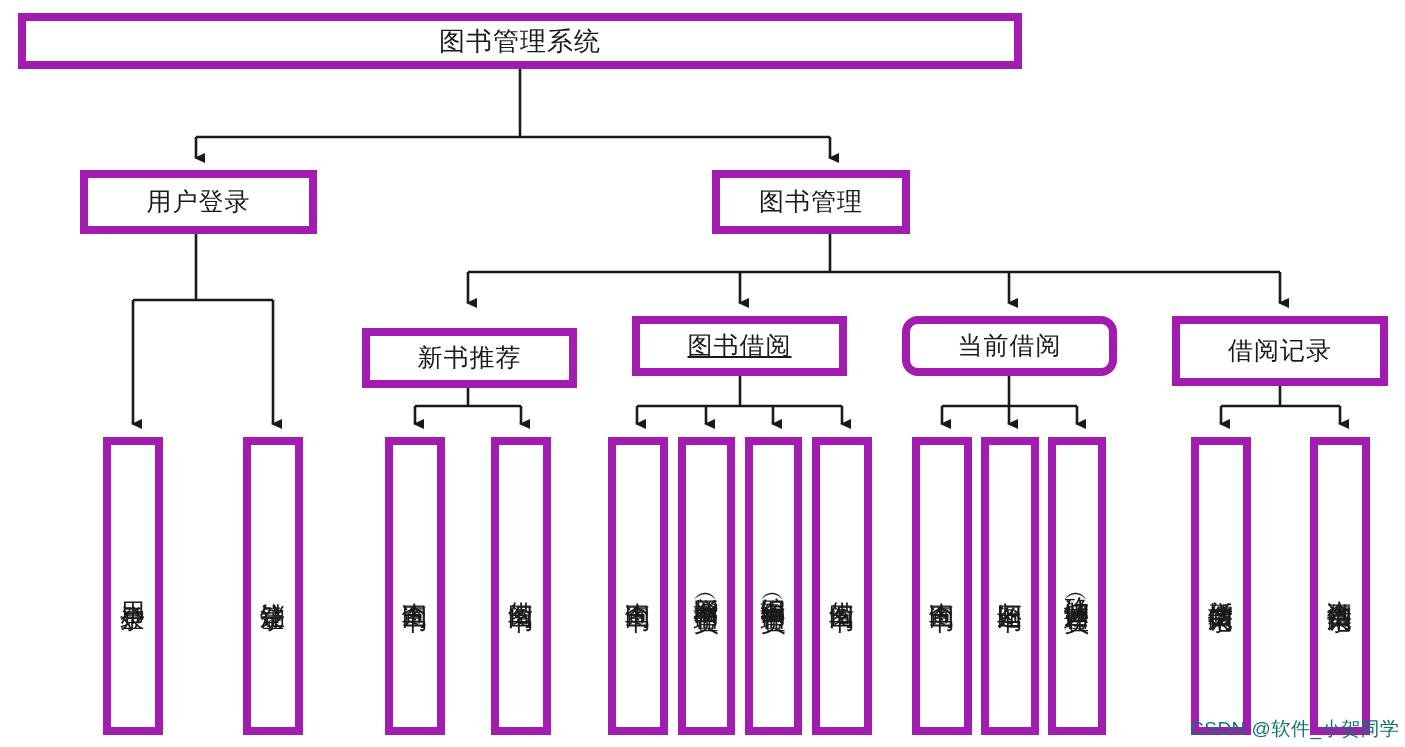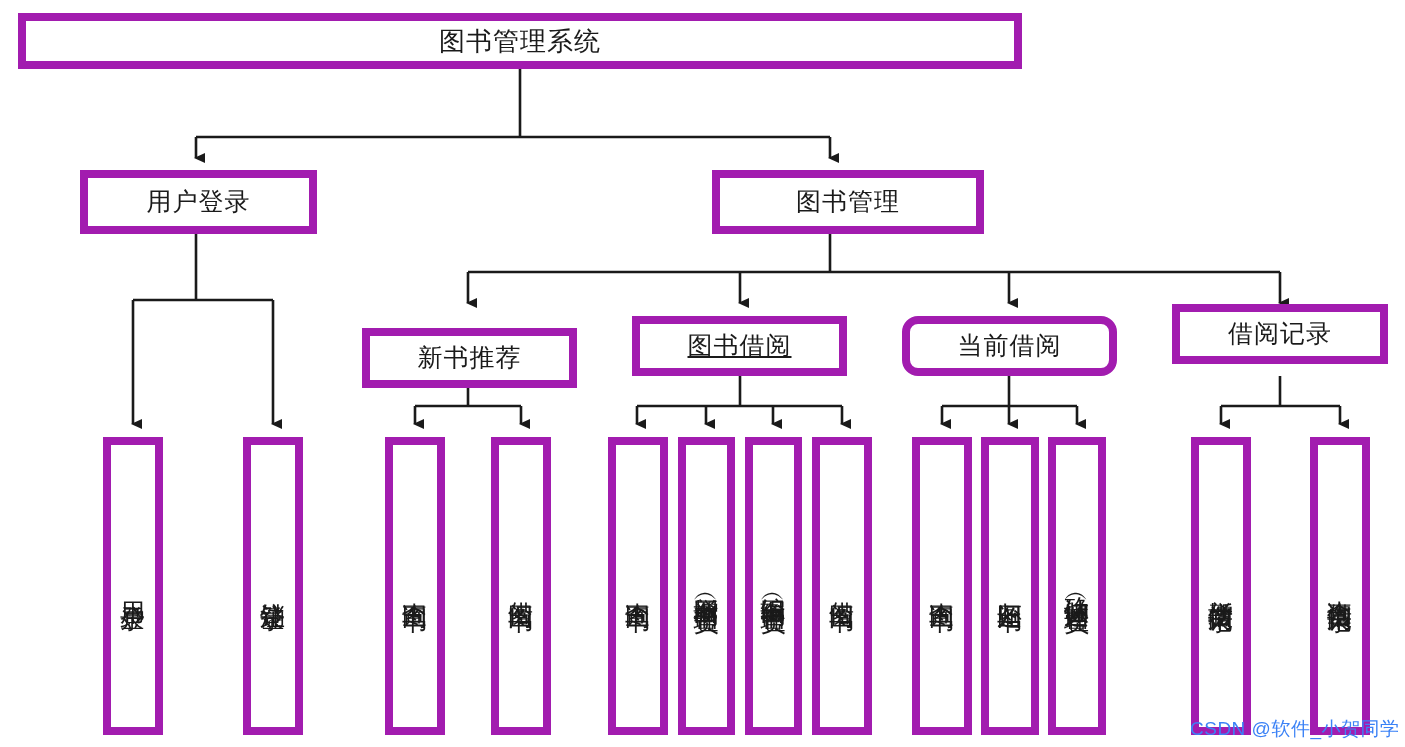--- a/index.html
+++ b/index.html
@@ -51,21 +51,21 @@
   .node.v .vlabel {
     writing-mode: vertical-rl;
     text-orientation: upright;
     white-space: normal;
     display: block;
   }
   .node.root { font-size: 26px; }
   .watermark {
     position: absolute;
     font-size: 19px;
-    color: #3b82f6;
+    color: #0f766e;
     letter-spacing: 0.5px;
     white-space: nowrap;
     font-family: "Liberation Sans", "DejaVu Sans", sans-serif;
   }
 </style>
 </head>
 <body>
 
 <div id="canvas">
 
@@ -117,29 +117,29 @@
       <path d="M1221,406 L1340,406"></path>
       <path d="M1221,406 L1221,424" marker-end="url(#arrow)"></path>
       <path d="M1340,406 L1340,424" marker-end="url(#arrow)"></path>
     </g>
   </svg>
 
   <div class="node h root" style="left:18px; top:13px; width:1004px; height:56px;">图书管理系统</div>
 
   <div class="node h" style="left:80px; top:170px; width:237px; height:64px;">用户登录</div>
 
-  <div class="node h" style="left:712px; top:170px; width:272px; height:64px;">图书管理</div>
+  <div class="node h" style="left:712px; top:170px; width:198px; height:64px;">图书管理</div>
 
   <div class="node h" style="left:362px; top:316px; width:215px; height:60px;margin-top:12px;">新书推荐</div>
 
   <div class="node h" style="left:632px; top:316px; width:215px; height:60px;text-decoration:underline;">图书借阅</div>
 
   <div class="node h" style="left:902px; top:316px; width:215px; height:60px;border-radius:16px;">当前借阅</div>
 
-  <div class="node h" style="left:1172px; top:304px; width:216px; height:60px;">借阅记录</div>
+  <div class="node h" style="left:1172px; top:316px; width:216px; height:70px;">借阅记录</div>
 
   <div class="node v" style="left:103px; top:437px; width:60px; height:298px;">
     <span class="vlabel">用户登录</span>
   </div>
 
   <div class="node v" style="left:243px; top:437px; width:60px; height:298px;">
     <span class="vlabel">注销登录</span>
   </div>
 
   <div class="node v" style="left:385px; top:437px; width:60px; height:298px;">

